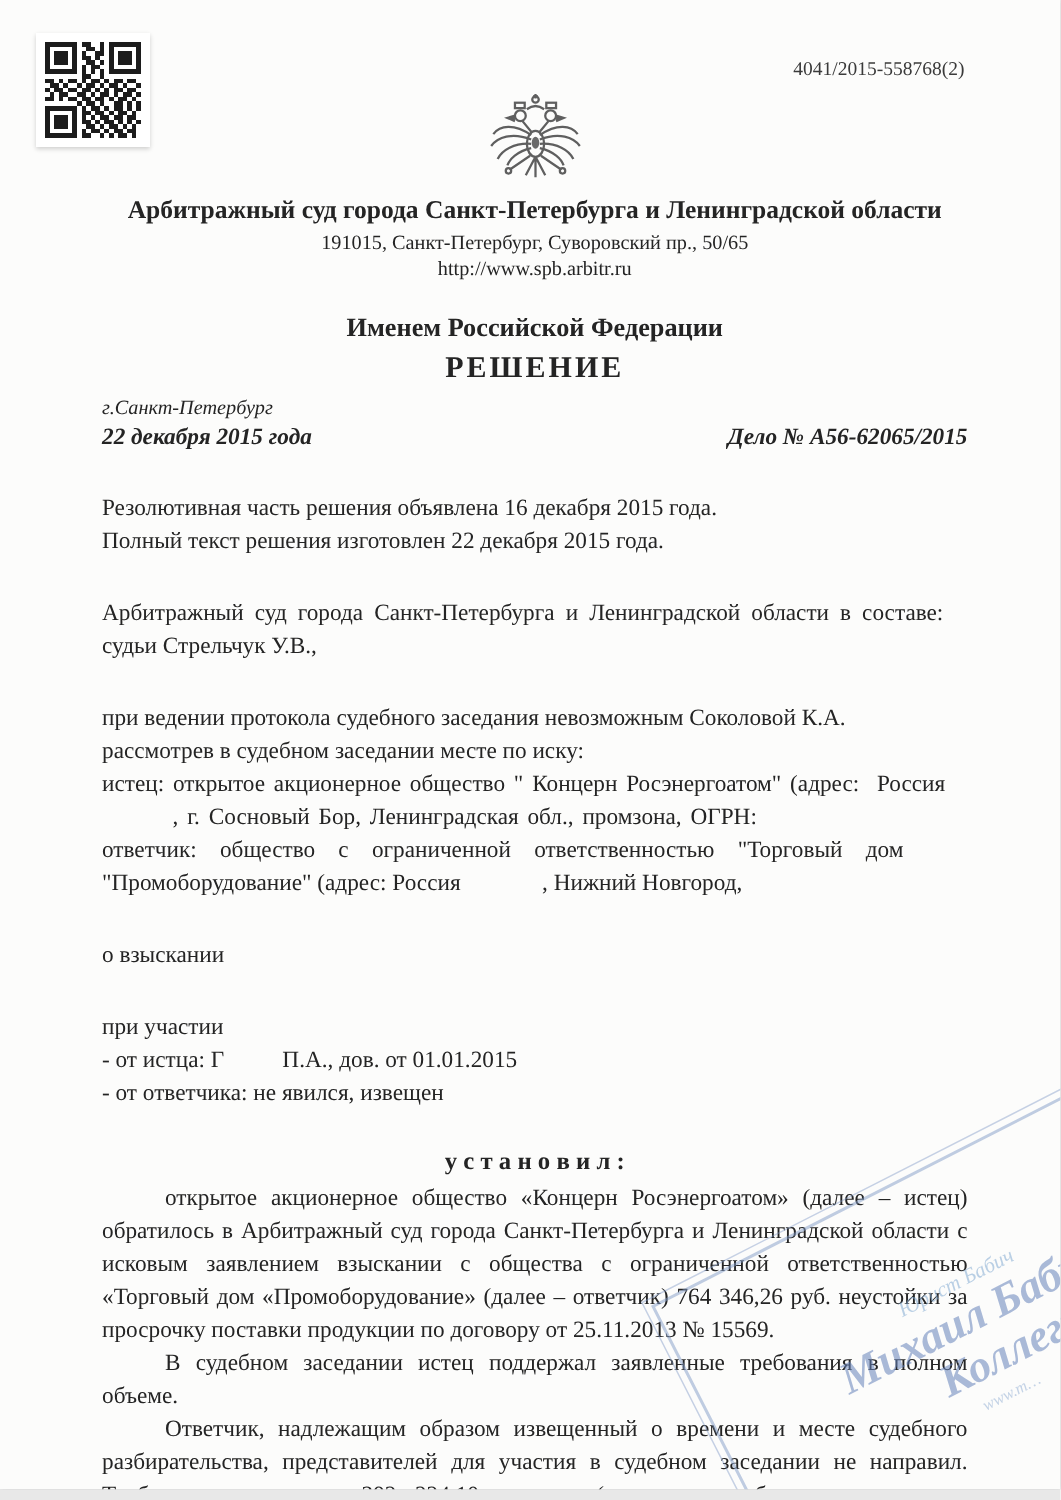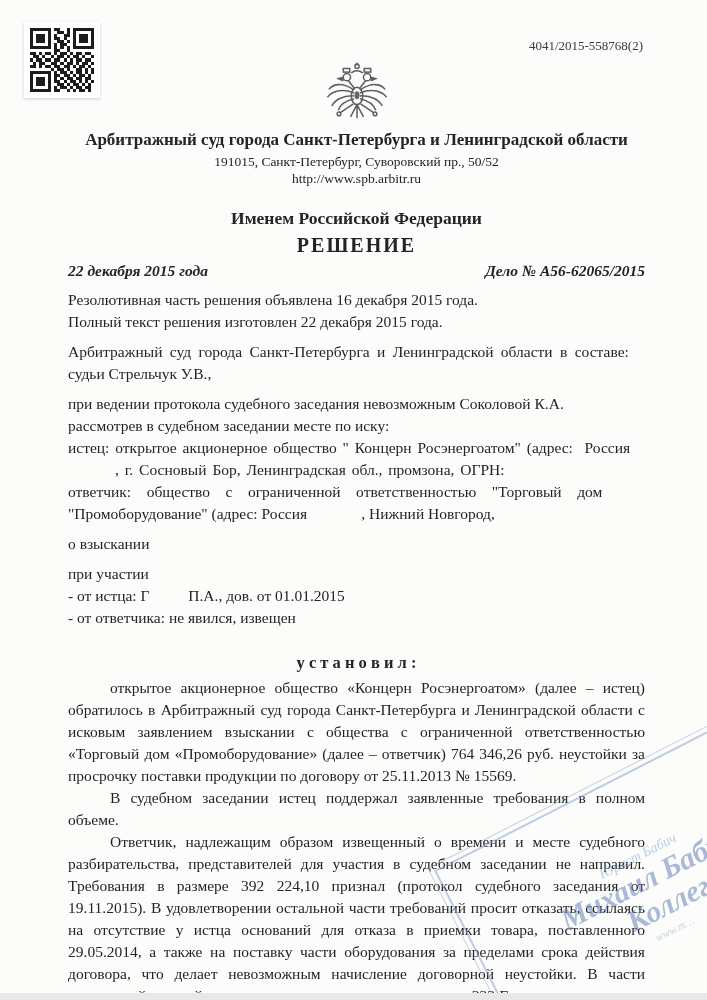--- a/index.html
+++ b/index.html
@@ -14,21 +14,21 @@
   .emblem{margin:62px auto 0;width:74px;height:62px;display:block;}
   .emblem svg{width:100%;height:100%;}
   .court-name{font-size:17px;font-weight:bold;text-align:center;margin-top:6px;line-height:20px;}
   .addr,.site{font-size:13.5px;text-align:center;line-height:17px;}
   .addr{margin-top:3px;}
   .in-name{font-size:17.5px;font-weight:bold;text-align:center;margin-top:20px;line-height:22px;}
   .decision{font-size:20px;font-weight:bold;text-align:center;letter-spacing:2px;line-height:28px;margin-top:2px;}
   .city{font-size:13.5px;font-style:italic;line-height:16px;margin-top:5px;}
   .meta-row{display:flex;justify-content:space-between;font-size:15.5px;font-weight:bold;font-style:italic;line-height:20px;margin-top:2px;}
   .bodytext{font-size:15.5px;line-height:22px;}
-  .gap{margin-top:8px;}
+  .gap{margin-top:26px;}
   .pre{white-space:pre-wrap;}
   .ws3{word-spacing:3.5px;}
   .ws2{word-spacing:2px;}
   .just{text-align:justify;}
   .indent{text-indent:42px;}
   .ustanovil{font-size:16.5px;font-weight:bold;text-align:center;margin:22px 0 2px;line-height:24px;}
   
   .stamp{position:absolute;left:468px;top:772px;width:372px;height:236px;
          transform:rotate(-27deg);border:2px solid rgba(130,155,200,.5);
          outline:1px solid rgba(130,155,200,.45);outline-offset:4px;
@@ -323,26 +323,27 @@
         <ellipse cx="50" cy="47" rx="8" ry="12"></ellipse>
         <ellipse cx="50" cy="46" rx="3.5" ry="5.5" fill="#555" stroke="none"></ellipse>
         <path d="M50,59 l-9,17 M50,59 l0,19 M50,59 l9,17"></path>
         <path d="M26,71 L45,58 M74,71 L55,58"></path>
         <circle cx="25" cy="72" r="2.5"></circle>
         <circle cx="75" cy="72" r="2.5"></circle>
       </svg>
     </div>
 
     <div class="court-name">Арбитражный суд города Санкт-Петербурга и Ленинградской области</div>
-    <div class="addr">191015, Санкт-Петербург, Суворовский пр., 50/52</div>
+    <div class="addr">191015, Санкт-Петербург, Суворовский пр., 50/65</div>
     <div class="site">http://www.spb.arbitr.ru</div>
 
     <div class="in-name">Именем Российской Федерации</div>
     <div class="decision">РЕШЕНИЕ</div>
 
+    <div class="city">г.Санкт-Петербург</div>
     <div class="meta-row">
       <span>22 декабря 2015 года</span>
       <span>Дело № А56-62065/2015</span>
     </div>
 
     <div class="bodytext gap">
       <div>Резолютивная часть решения объявлена  16 декабря 2015 года.</div>
       <div>Полный текст решения изготовлен  22 декабря 2015 года.</div>
     </div>
 

